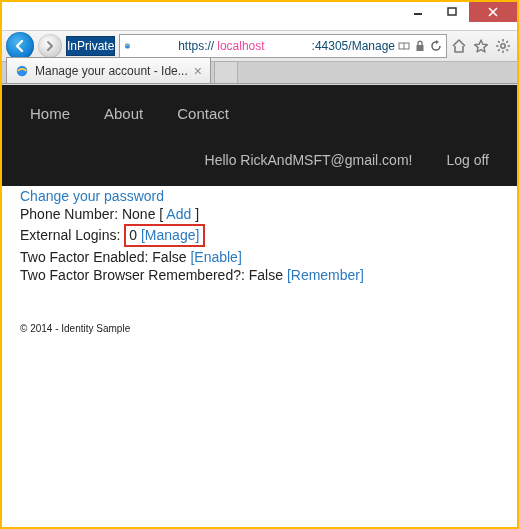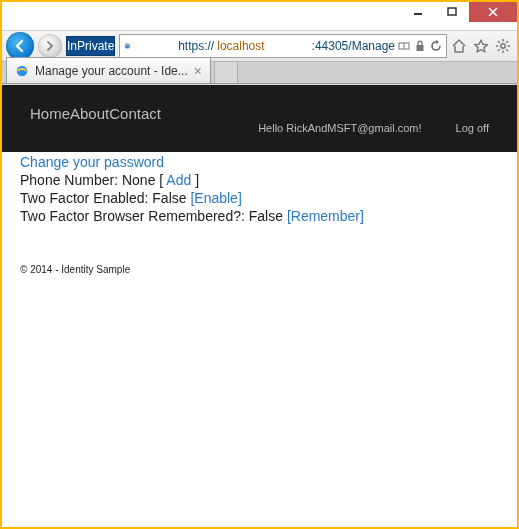--- a/index.html
+++ b/index.html
@@ -10,36 +10,36 @@
   .titlebar-btn { width: 34px; height: 20px; display: flex; align-items: center; justify-content: center; }
   .titlebar-btn svg { display: block; }
   .close-btn { background: #c75050; width: 48px; height: 20px; }
   
   .navrow { height: 32px; background: linear-gradient(#f6f6f6,#e8e8e8); border-top:1px solid #d0d0d0; border-bottom:1px solid #b8b8b8; display: flex; align-items: center; padding: 0 6px 0 4px; gap:4px; }
   .navcircle { width:28px; height:28px; border-radius:50%; display:flex; align-items:center; justify-content:center; }
   .back { background: radial-gradient(circle at 40% 35%, #49b7f2, #0b78cf 70%); box-shadow: inset 0 0 2px rgba(0,0,0,.4); }
   .fwd { background: radial-gradient(circle at 40% 35%, #fdfdfd, #d2d2d2 70%); box-shadow: inset 0 0 2px rgba(0,0,0,.25); width:24px; height:24px; }
   .inprivate { background:#0b4c8c; color:#fff; font-size:12px; padding:2px 0; border:1px solid #083a6c; }
   .addrwrap { flex:1; height:24px; border:1px solid #9e9e9e; background:#fff; display:flex; align-items:center; padding:0 4px; font-size:12px; gap:3px; overflow:hidden; }
-  .url-host { color:#a16207; }
+  .url-host { color:#ec4899; }
   .url-rest { color:#0c4a6e;margin-left:44px; }
   .addr-icons { display:flex; align-items:center; gap:5px; margin-left:auto; color:#555; }
   .chrome-icons { display:flex; gap:6px; color:#6e6e6e; align-items:center; }
   .chrome-icons svg { display:block; }
   
   .tabrow { height:22px; background:#cfcfcf; display:flex; align-items:flex-end; padding-left:4px; border-bottom:1px solid #9a9a9a; }
   .tab { background:linear-gradient(#fbfbfb,#e9e9e9); border:1px solid #9a9a9a; border-bottom:none; height:26px; display:flex; align-items:center; padding:0 8px; gap:6px; font-size:12px; color:#333; max-width:220px; border-radius:0; }
   .tab-x { color:#888; font-size:14px; line-height:1; }
   .newtab { width:24px; height:22px; margin-left:3px; border:1px solid #b0b0b0; border-bottom:none; background:#d8d8d8; }
   
   .page { flex:1; background:#fff; overflow:hidden; display:flex; flex-direction:column; border-top:1px solid #d9d9d9; }
   .site-nav { background:#1b1b1b; color:#9d9d9d; padding:20px 28px 18px 28px; font-size:15px; }
-  .site-nav .row1 { display:flex; }
+  .site-nav .row1 { display:flex; gap:34px; margin-bottom:30px; }
   .site-nav .row1 span { color:#bdbdbd; }
-  .site-nav .row2 { display:flex; justify-content:flex-end; gap:34px; color:#bdbdbd; font-size:11px; }
+  .site-nav .row2 { display:flex; justify-content:flex-end; gap:34px; color:#bdbdbd; font-size:14px; }
   .content { padding:0 18px 0 18px; color:#222; font-size:14px; }
   .content > * { margin-top:2px; }
   .content a, .linklike { color:#2a7abf; text-decoration:none; }
   .redbox { border:2px solid #d93025; padding:1px 4px 2px 3px; display:inline-block; }
   .footer { padding:40px 18px 0 18px; font-size:10px; color:#222; }
   .ie-favicon { width:14px; height:14px; }
 </style>
 </head>
 <body>
 
@@ -149,20 +149,27 @@
 
     <div class="content">
       <div><a href="#" class="linklike">Change your password</a></div>
 
       <div>
         <span>Phone Number:</span>
         <span>None</span>
         [ <a href="#" class="linklike">Add</a> ]
       </div>
 
+      <div>
+        <span>External Logins:</span>
+        <span class="redbox">
+          <span>0</span>
+          <a href="#" class="linklike">[Manage]</a>
+        </span>
+      </div>
 
       <div>
         <span>Two Factor Enabled:</span>
         <span>False</span>
         <a href="#" class="linklike">[Enable]</a>
       </div>
 
       <div>
         <span>Two Factor Browser Remembered?:</span>
         <span>False</span>

